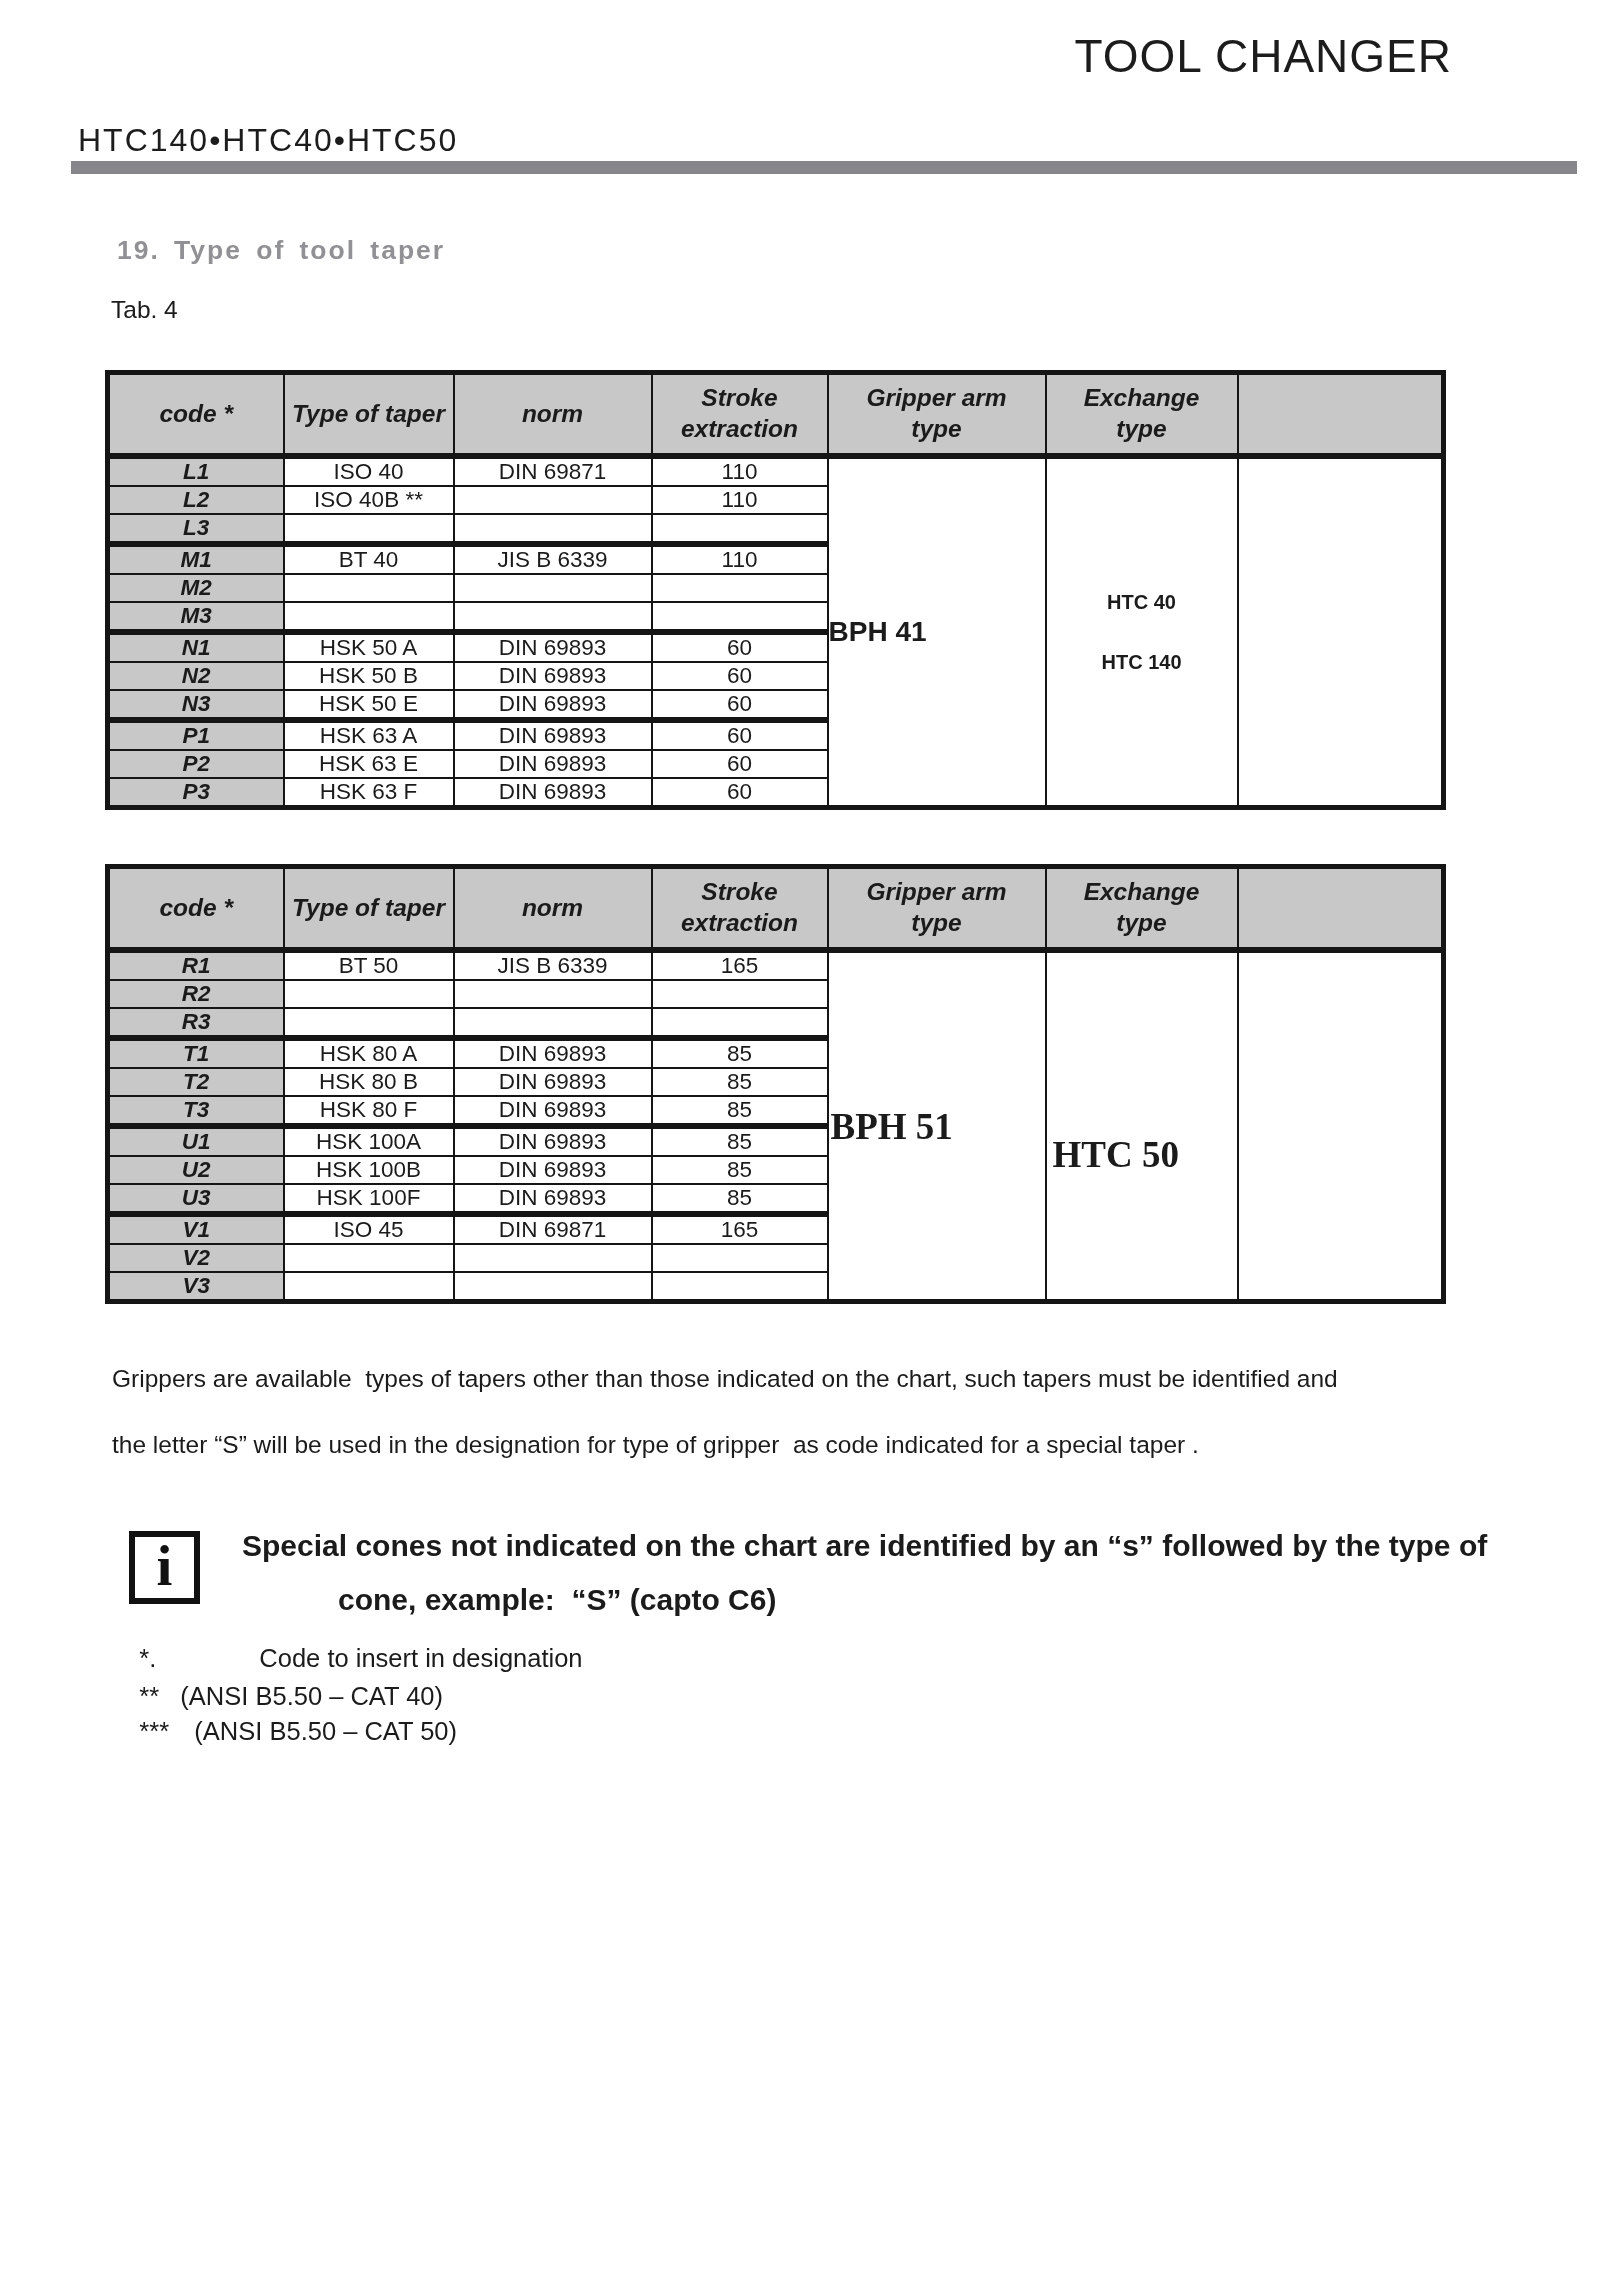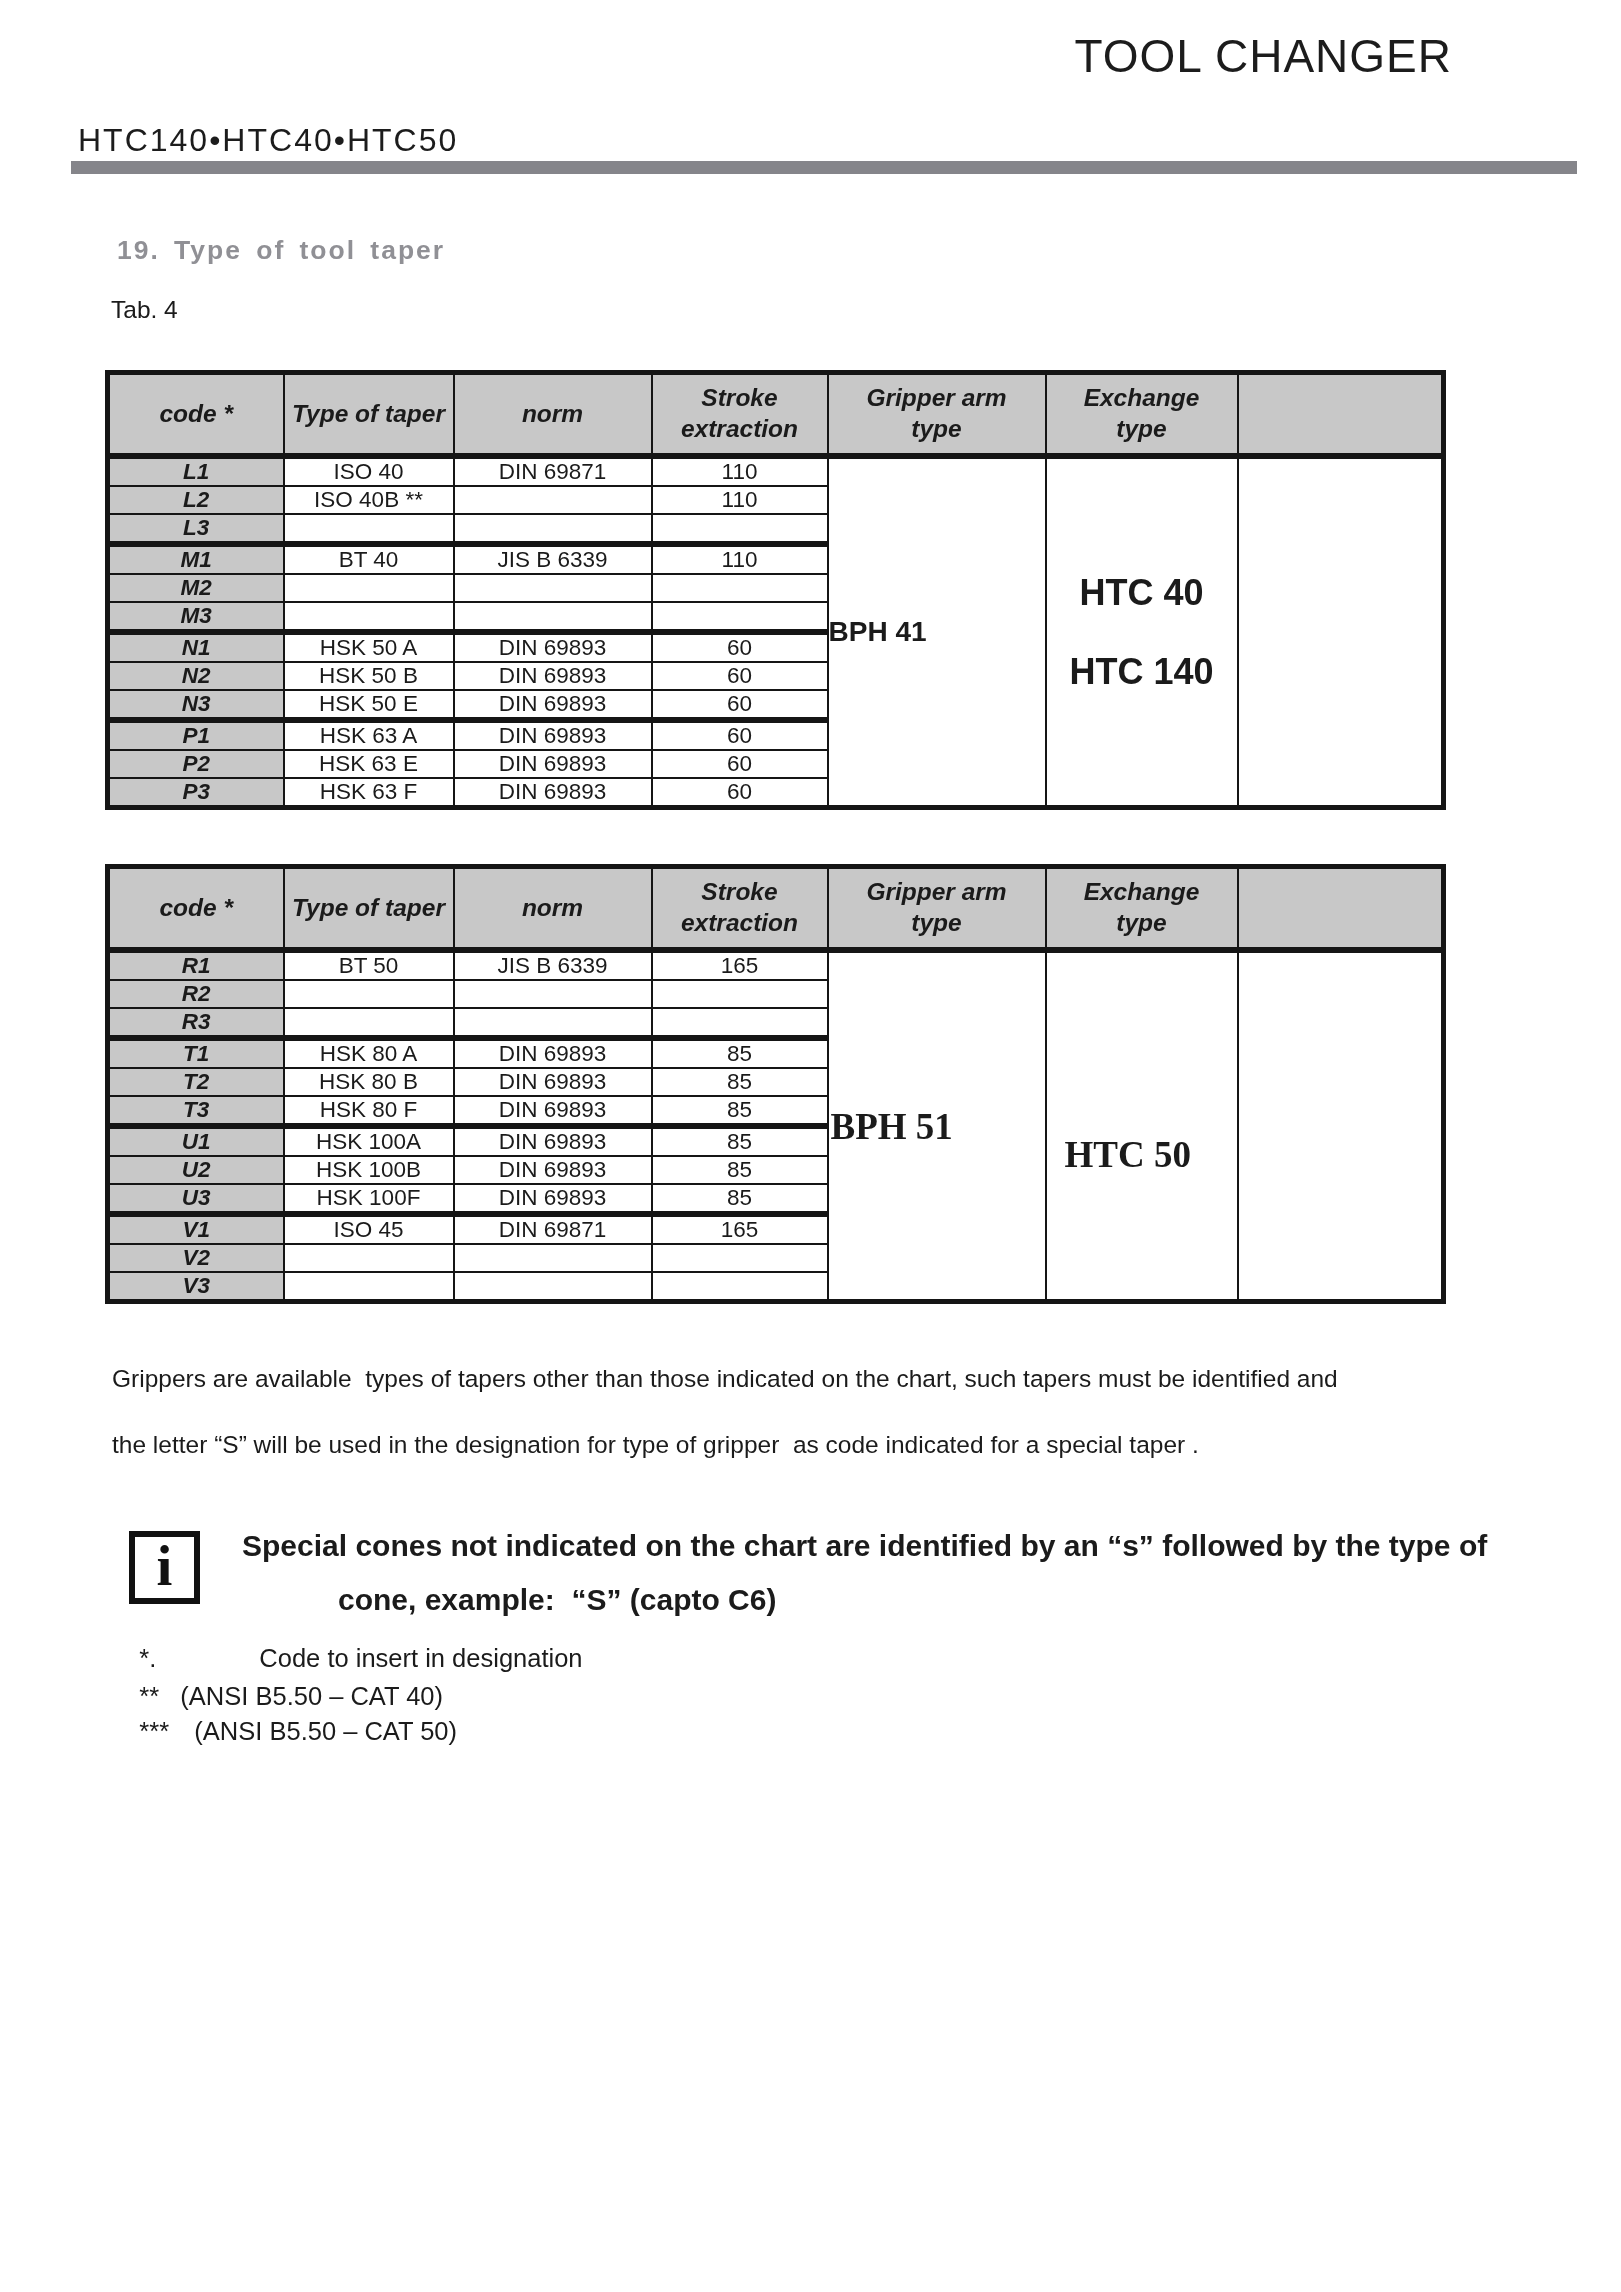--- a/index.html
+++ b/index.html
@@ -21,25 +21,25 @@
   table.taper thead th{height:76px;background:#c8c8c8;font-style:italic;font-weight:bold;
                        font-size:24.5px;text-align:center;vertical-align:middle;white-space:pre-line;
                        line-height:1.25;border-bottom:6.9px solid #151515;}
   table.taper tbody tr{height:27.4px;}
   table.taper tbody td{font-size:22.5px;text-align:center;vertical-align:middle;background:#ffffff;padding:0;}
   table.taper tbody td.code{background:#c8c8c8;font-weight:bold;font-style:italic;}
   table.taper tbody tr.group-start td{border-top:6.9px solid #151515;}
   td.merged{border-left:4.9px solid #151515;background:#ffffff;}
   td.m-grip.sans{font-weight:bold;font-size:28px;text-align:left;}
   td.m-exch.sans .stack{display:flex;flex-direction:column;gap:37px;align-items:center;
-                        font-weight:bold;font-size:36px;}
+                        font-weight:bold;font-size:20px;}
   td.m-grip.serif{font-family:"Liberation Serif",serif;font-weight:bold;font-size:37px;
                   text-align:left;padding-left:2px;margin-left:12px;}
   td.m-exch.serif .stack{display:flex;flex-direction:column;align-items:flex-start;margin-top:57px;
-                         font-family:"Liberation Serif",serif;font-weight:bold;font-size:37px;padding-left:18px;}
+                         font-family:"Liberation Serif",serif;font-weight:bold;font-size:37px;padding-left:6px;}
 
   .para-line{position:absolute;left:112px;font-size:24.5px;white-space:pre;}
   #para1{top:1365px;} #para2{top:1431px;}
 
   .info-box{position:absolute;left:129px;top:1531px;width:59px;height:61px;border:6.9px solid #111;
             background:#fff;display:flex;align-items:center;justify-content:center;}
   .info-box .glyph{font-family:"Liberation Serif",serif;font-weight:bold;font-size:57px;line-height:1;
                    color:#111;transform:translateY(-2px);}
   .note-line{position:absolute;font-size:30px;font-weight:bold;white-space:pre;text-align:right;}
   #note1{left:242px;top:1529px;} #note2{left:338px;top:1583px;}

